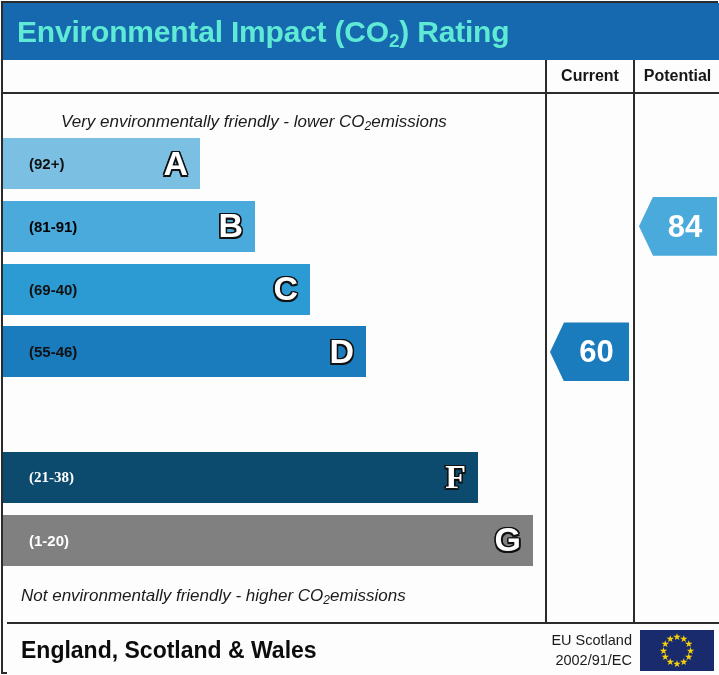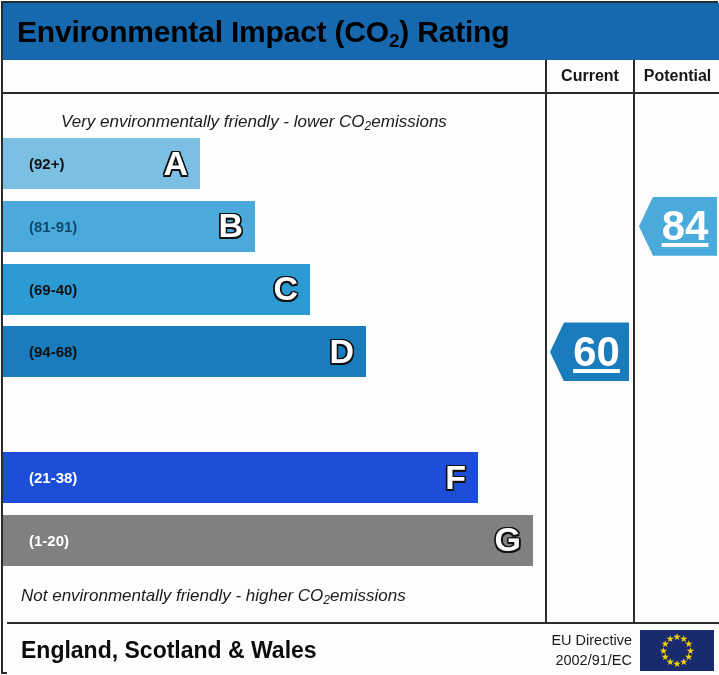--- a/index.html
+++ b/index.html
@@ -32,21 +32,21 @@
   
   .header {
     position: absolute;
     left: 0; top: 0;
     width: 717px; height: 57px;
     background: #1669af;
     display: flex;
     align-items: center;
   }
   .header-title {
-    color: #000000;
+    color: #5eead4;
     font-size: 30px;
     font-weight: bold;
     letter-spacing: -0.2px;
     padding-left: 14px;
     white-space: nowrap;
   }
   .header-title sub {
     font-size: 19px;
     vertical-align: baseline;
     position: relative;
@@ -149,26 +149,25 @@
   
   .arrow {
     position: absolute;
     height: 59px;
     display: flex;
     align-items: center;
     justify-content: center;
     clip-path: polygon(14px 0, 100% 0, 100% 100%, 14px 100%, 0 50%);
   }
   .arrow-value {
-    font-size: 42px;
+    font-size: 31px;
     font-weight: bold;
     color: #ffffff;
     line-height: 1;
     padding-left: 14px;
-    text-decoration: underline;
   }
   .arrow-current   { left: 547px; width: 79px; }
   .arrow-potential { left: 636px; width: 78px; }
 
   
   .footer {
     position: absolute;
     left: 4px; top: 619px;
     width: 717px; height: 54px;
     border-top: 2px solid #2b2b2b;
@@ -236,32 +235,32 @@
           <sub>2</sub>
           <span> emissions</span>
       </div>
 
       <div class="bands" id="bands">
           <div class="band" style="width: 197px; background: rgb(123, 192, 227); top: 0px;">
             <span class="band-range" style="color: rgb(17, 17, 17);">(92+)</span>
             <span class="band-letter">A</span>
           </div>
           <div class="band" style="width: 252px; background: rgb(75, 170, 220); top: 62.8px;">
-            <span class="band-range" style="color: #0c4a6e;">(81-91)</span>
+            <span class="band-range" style="color: #000000;">(81-91)</span>
             <span class="band-letter">B</span>
           </div>
           <div class="band" style="width: 307px; background: rgb(45, 155, 211); top: 125.6px;">
             <span class="band-range" style="color: rgb(17, 17, 17);">(69-40)</span>
             <span class="band-letter">C</span>
           </div>
           <div class="band" style="width: 363px; background: rgb(26, 123, 189); top: 188.4px;">
-            <span class="band-range" style="color: rgb(17, 17, 17);">(94-68)</span>
+            <span class="band-range" style="color: rgb(17, 17, 17);">(55-46)</span>
             <span class="band-letter">D</span>
           </div>
-          <div class="band" style="width: 475px; background: #1d4ed8; top: 314px;">
+          <div class="band" style="width: 475px; background: #0c4a6e; top: 314px; font-family: Liberation Serif, serif;">
             <span class="band-range" style="color: rgb(255, 255, 255);">(21-38)</span>
             <span class="band-letter">F</span>
           </div>
           <div class="band" style="width: 530px; background: rgb(128, 128, 128); top: 376.8px;">
             <span class="band-range" style="color: rgb(255, 255, 255);">(1-20)</span>
             <span class="band-letter">G</span>
           </div>
         </div>
 
       <div class="caption caption-bottom">
@@ -276,21 +275,21 @@
 
       <div class="arrow arrow-potential" id="arrow-potential" style="background: rgb(75, 170, 220); top: 102.8px;">
         <span class="arrow-value">84</span>
       </div>
     </div>
 
     <div class="footer">
       <div class="footer-region">England, Scotland &amp; Wales</div>
       <div class="footer-right">
         <div class="footer-directive">
-          <div>EU Directive</div>
+          <div>EU Scotland</div>
           <div>2002/91/EC</div>
         </div>
         <div class="eu-flag" id="eu-flag">
             <span class="eu-star" style="color: rgb(245, 209, 10); left: 37px; top: 7px;">★</span>
             <span class="eu-star" style="color: rgb(245, 209, 10); left: 43.75px; top: 8.80866px;">★</span>
             <span class="eu-star" style="color: rgb(245, 209, 10); left: 48.6913px; top: 13.75px;">★</span>
             <span class="eu-star" style="color: rgb(245, 209, 10); left: 50.5px; top: 20.5px;">★</span>
             <span class="eu-star" style="color: rgb(245, 209, 10); left: 48.6913px; top: 27.25px;">★</span>
             <span class="eu-star" style="color: rgb(245, 209, 10); left: 43.75px; top: 32.1913px;">★</span>
             <span class="eu-star" style="color: rgb(245, 209, 10); left: 37px; top: 34px;">★</span>

